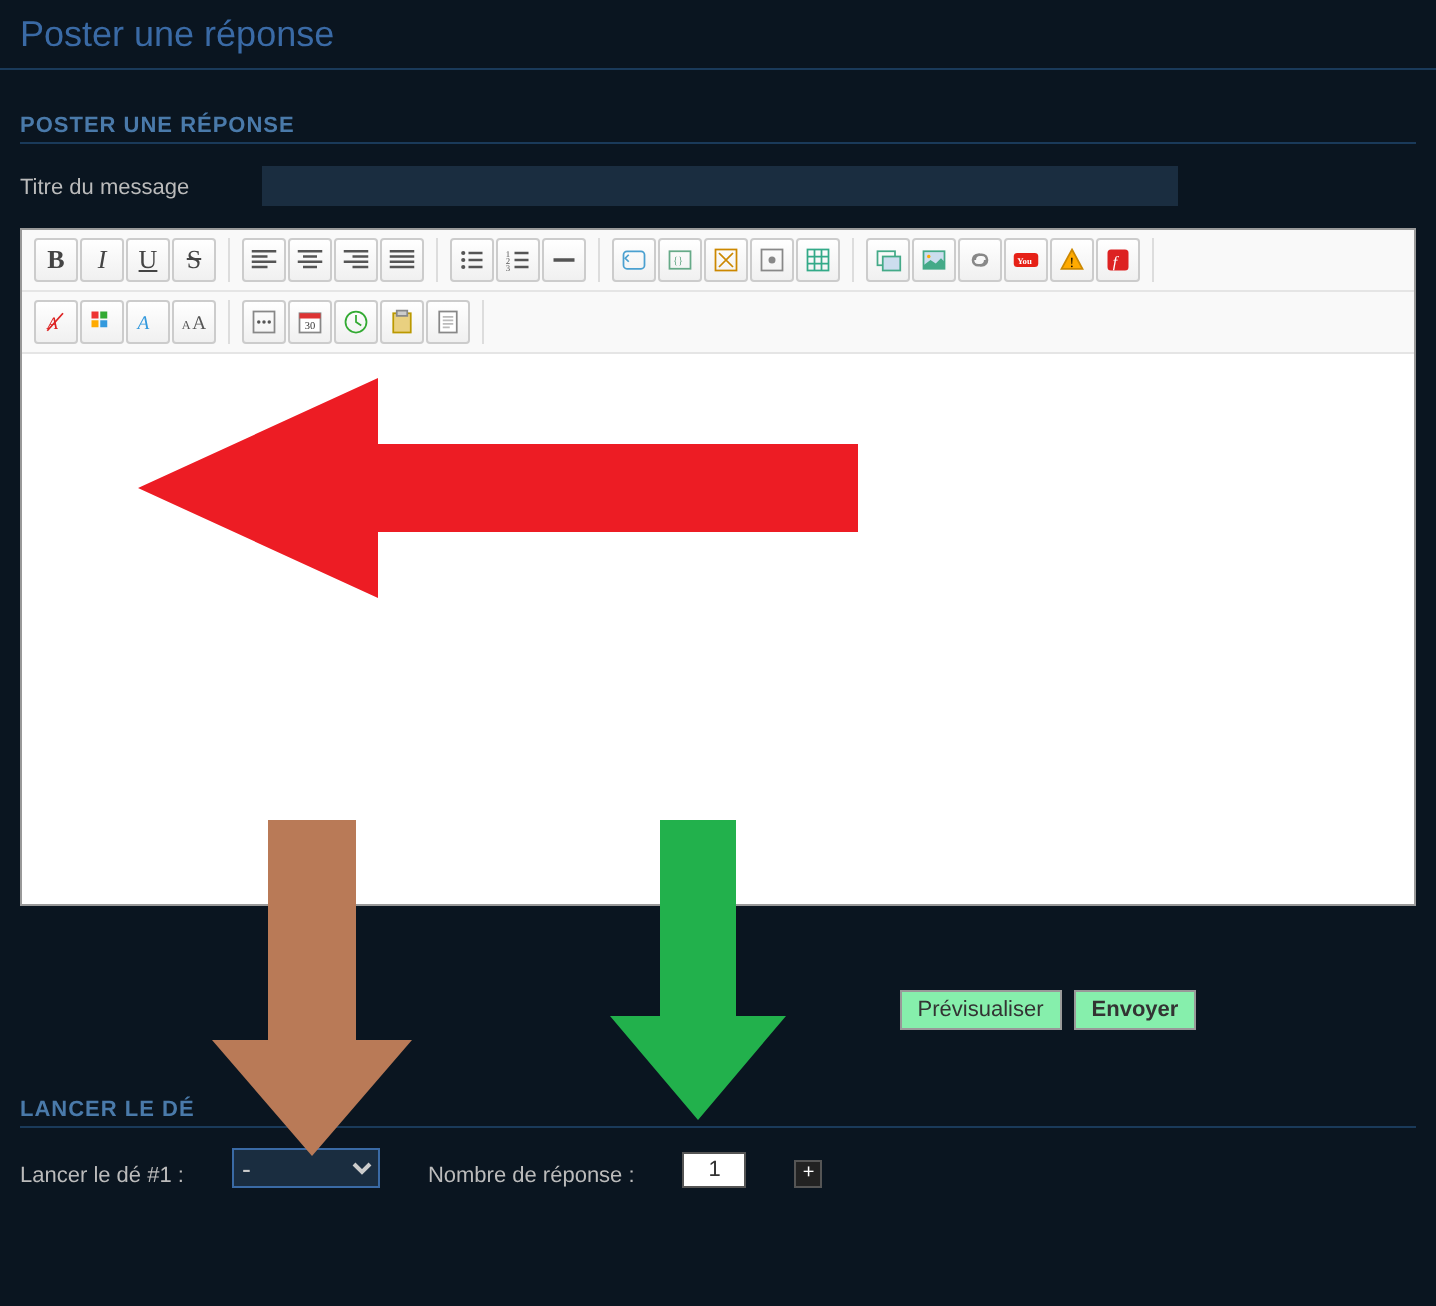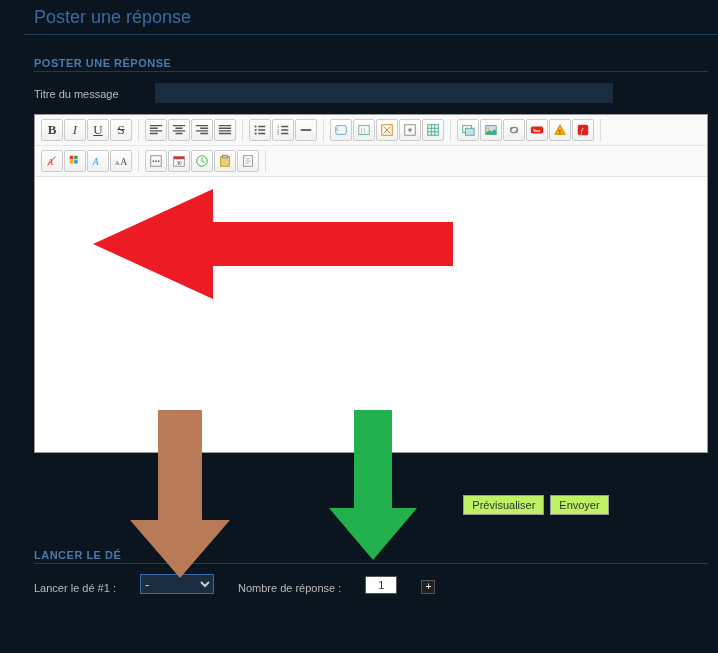--- a/index.html
+++ b/index.html
@@ -114,29 +114,29 @@
     z-index: 5;
   }
   .buttons-row {
     display: flex;
     justify-content: center;
     gap: 6px;
     padding: 42px 0 12px 330px;
     position: relative;
   }
   .btn {
-    background: #bef264;
+    background: #86efac;
     border: 1px solid #999;
     padding: 3px 8px;
     font-size: 11px;
     cursor: pointer;
     color: #333;
   }
   .btn.primary {
-    font-weight: normal;
+    font-weight: bold;
   }
   .dice-row {
     display: flex;
     align-items: flex-end;
     gap: 24px;
     padding: 10px 0;
     color: #bbb;
     font-size: 11px;
   }
   .dice-select {
@@ -161,21 +161,20 @@
     background: #222;
     border: 1px solid #555;
     color: #fff;
     font-size: 10px;
     text-align: center;
     line-height: 12px;
     cursor: pointer;
   }
   .main-wrap {
     position: relative;
-    margin-left: 24px;
   }
 </style>
 </head>
 <body>
 
 <div class="main-wrap">
 
   <div class="page-title">Poster une réponse</div>
 
   <div class="section">

